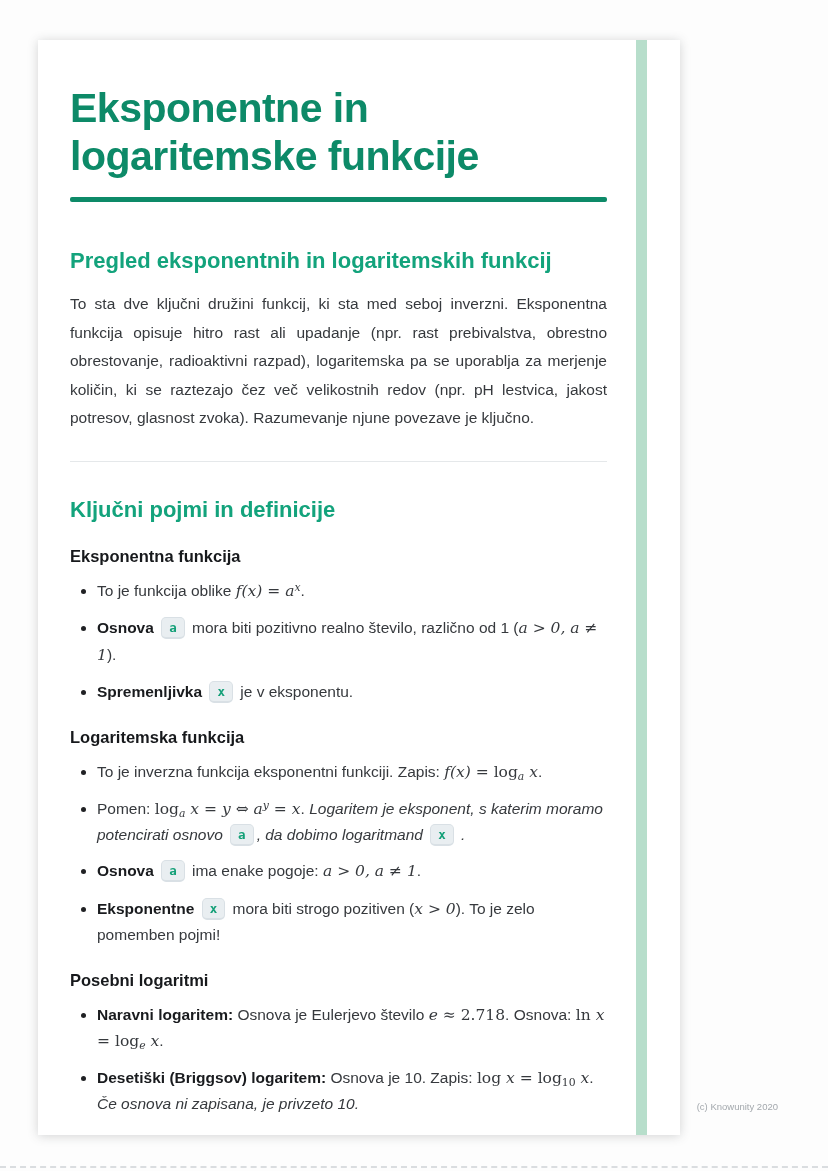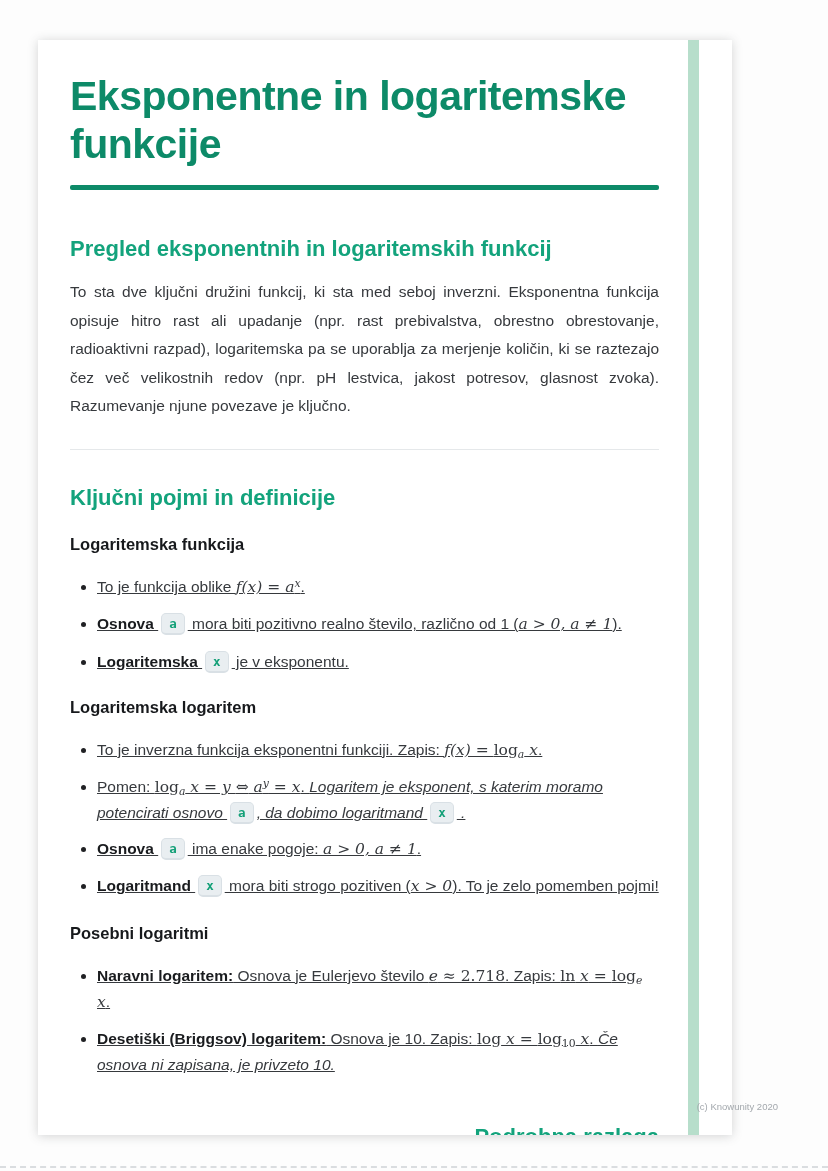--- a/index.html
+++ b/index.html
@@ -6,33 +6,33 @@
     --accent-dark:#0d8a68; --accent:#13a37c; --chip-green:#14a078; --chip-bg:#e9eef1;
     --body:#36393d; --subheading:#17191c; --stripe:#b7decb; --divider:#e5e8ea; --muted:#a3a8ad;
   }
   *{box-sizing:border-box;}
   html,body{margin:0;padding:0;}
   body{
     width:828px;height:1171px;position:relative;background:#fdfdfd;overflow:hidden;
     font-family:"Liberation Sans","DejaVu Sans",sans-serif;color:var(--body);
   }
   .page{
-    position:absolute;left:38px;top:40px;width:694px;height:1095px;background:#ffffff;
-    box-shadow:0 1px 10px rgba(60,64,67,.22);padding:32px 73px 0 32px;overflow:hidden;
+    position:absolute;left:38px;top:40px;width:642px;height:1095px;background:#ffffff;
+    box-shadow:0 1px 10px rgba(60,64,67,.22);padding:44px 73px 0 32px;overflow:hidden;
   }
   .stripe{position:absolute;top:0;right:33px;width:11px;height:100%;background:var(--stripe);}
   h1{margin:0;font-size:41px;line-height:1.18;font-weight:700;color:var(--accent-dark);letter-spacing:-.5px;}
   .rule{margin-top:16px;height:5px;background:var(--accent-dark);border-radius:2px;}
   h2{font-size:22px;font-weight:700;color:var(--accent);margin:34px 0 0;line-height:1.25;}
   h2.first{margin-top:45px;}
   h2.next{margin-top:46px;text-align:right;}
   p.lead{font-size:15.5px;line-height:1.84;text-align:justify;margin:16px 0 12px;color:var(--body);}
   hr.divider{border:none;border-top:1px solid var(--divider);margin:28px 0 0;}
   h3{font-size:16.5px;font-weight:700;color:var(--subheading);margin:24px 0 0;}
-  ul{margin:20px 0 0;padding-left:27px;text-decoration:underline;}
+  ul{margin:12px 0 0;padding-left:27px;}
   li{font-size:15.5px;line-height:1.62;margin:0 0 11px;color:var(--body);}
   li::marker{color:#202124;}
   .b{font-weight:700;color:#191b1e;text-align:right;}
   .i{font-style:italic;}
   .m{font-family:"DejaVu Serif","Liberation Serif",serif;font-style:italic;}
   .mu{font-family:"DejaVu Serif","Liberation Serif",serif;font-style:normal;}
   .sub{font-size:.7em;vertical-align:-.25em;}
   .sup{font-size:.7em;vertical-align:.5em;}
   .chip{
     display:inline-block;background:var(--chip-bg);border:1px solid #d9e0e5;border-bottom-width:2px;
@@ -54,38 +54,38 @@
   <section>
     <h2 class="first">Pregled eksponentnih in logaritemskih funkcij</h2>
     <p class="lead">To sta dve ključni družini funkcij, ki sta med seboj inverzni. Eksponentna funkcija opisuje hitro rast ali upadanje (npr. rast prebivalstva, obrestno obrestovanje, radioaktivni razpad), logaritemska pa se uporablja za merjenje količin, ki se raztezajo čez več velikostnih redov (npr. pH lestvica, jakost potresov, glasnost zvoka). Razumevanje njune povezave je ključno.</p>
   </section>
 
   <hr class="divider">
 
   <section>
     <h2>Ključni pojmi in definicije</h2>
 
-    <h3>Logaritemska funkcija</h3>
+    <h3>Eksponentna funkcija</h3>
     <ul>
       <li><span>To je funkcija oblike </span><span class="m">f(x) = a</span><span class="m sup">x</span><span>.</span></li>
       <li><span class="b">Osnova </span><span class="chip">a</span><span> mora biti pozitivno realno število, različno od 1 (</span><span class="m">a &gt; 0, a ≠ 1</span><span>).</span></li>
-      <li><span class="b">Logaritemska </span><span class="chip">x</span><span> je v eksponentu.</span></li>
+      <li><span class="b">Spremenljivka </span><span class="chip">x</span><span> je v eksponentu.</span></li>
     </ul>
 
-    <h3>Logaritemska logaritem</h3>
+    <h3>Logaritemska funkcija</h3>
     <ul>
       <li><span>To je inverzna funkcija eksponentni funkciji. Zapis: </span><span class="m">f(x) = </span><span class="mu">log</span><span class="m sub">a</span><span class="m"> x</span><span>.</span></li>
       <li><span>Pomen: </span><span class="mu">log</span><span class="m sub">a</span><span class="m"> x = y </span><span class="mu">⇔</span><span class="m"> a</span><span class="m sup">y</span><span class="m"> = x</span><span>. </span><span class="i">Logaritem je eksponent, s katerim moramo potencirati osnovo </span><span class="chip">a</span><span class="i">, da dobimo logaritmand </span><span class="chip">x</span><span class="i"> .</span></li>
       <li><span class="b">Osnova </span><span class="chip">a</span><span> ima enake pogoje: </span><span class="m">a &gt; 0, a ≠ 1</span><span>.</span></li>
-      <li><span class="b">Logaritmand </span><span class="chip">x</span><span> mora biti strogo pozitiven (</span><span class="m">x &gt; 0</span><span>). To je zelo pomemben pojmi!</span></li>
+      <li><span class="b">Eksponentne </span><span class="chip">x</span><span> mora biti strogo pozitiven (</span><span class="m">x &gt; 0</span><span>). To je zelo pomemben pojmi!</span></li>
     </ul>
 
     <h3>Posebni logaritmi</h3>
     <ul>
-      <li><span class="b">Naravni logaritem:</span><span> Osnova je Eulerjevo število </span><span class="m">e</span><span class="mu"> ≈ 2.718</span><span>. Zapis: </span><span class="mu">ln</span><span class="m"> x</span><span class="mu"> = </span><span class="mu">log</span><span class="m sub">e</span><span class="m"> x</span><span>.</span></li>
+      <li><span class="b">Naravni logaritem:</span><span> Osnova je Eulerjevo število </span><span class="m">e</span><span class="mu"> ≈ 2.718</span><span>. Osnova: </span><span class="mu">ln</span><span class="m"> x</span><span class="mu"> = </span><span class="mu">log</span><span class="m sub">e</span><span class="m"> x</span><span>.</span></li>
       <li><span class="b">Desetiški (Briggsov) logaritem:</span><span> Osnova je 10. Zapis: </span><span class="mu">log</span><span class="m"> x = </span><span class="mu">log</span><span class="mu sub">10</span><span class="m"> x</span><span>. </span><span class="i">Če osnova ni zapisana, je privzeto 10.</span></li>
     </ul>
   </section>
 
   <h2 class="next">Podrobna razlaga</h2>
 </div>
 
 <div class="copyright">(c) Knowunity 2020</div>
 <div class="page-sep"></div>
 

